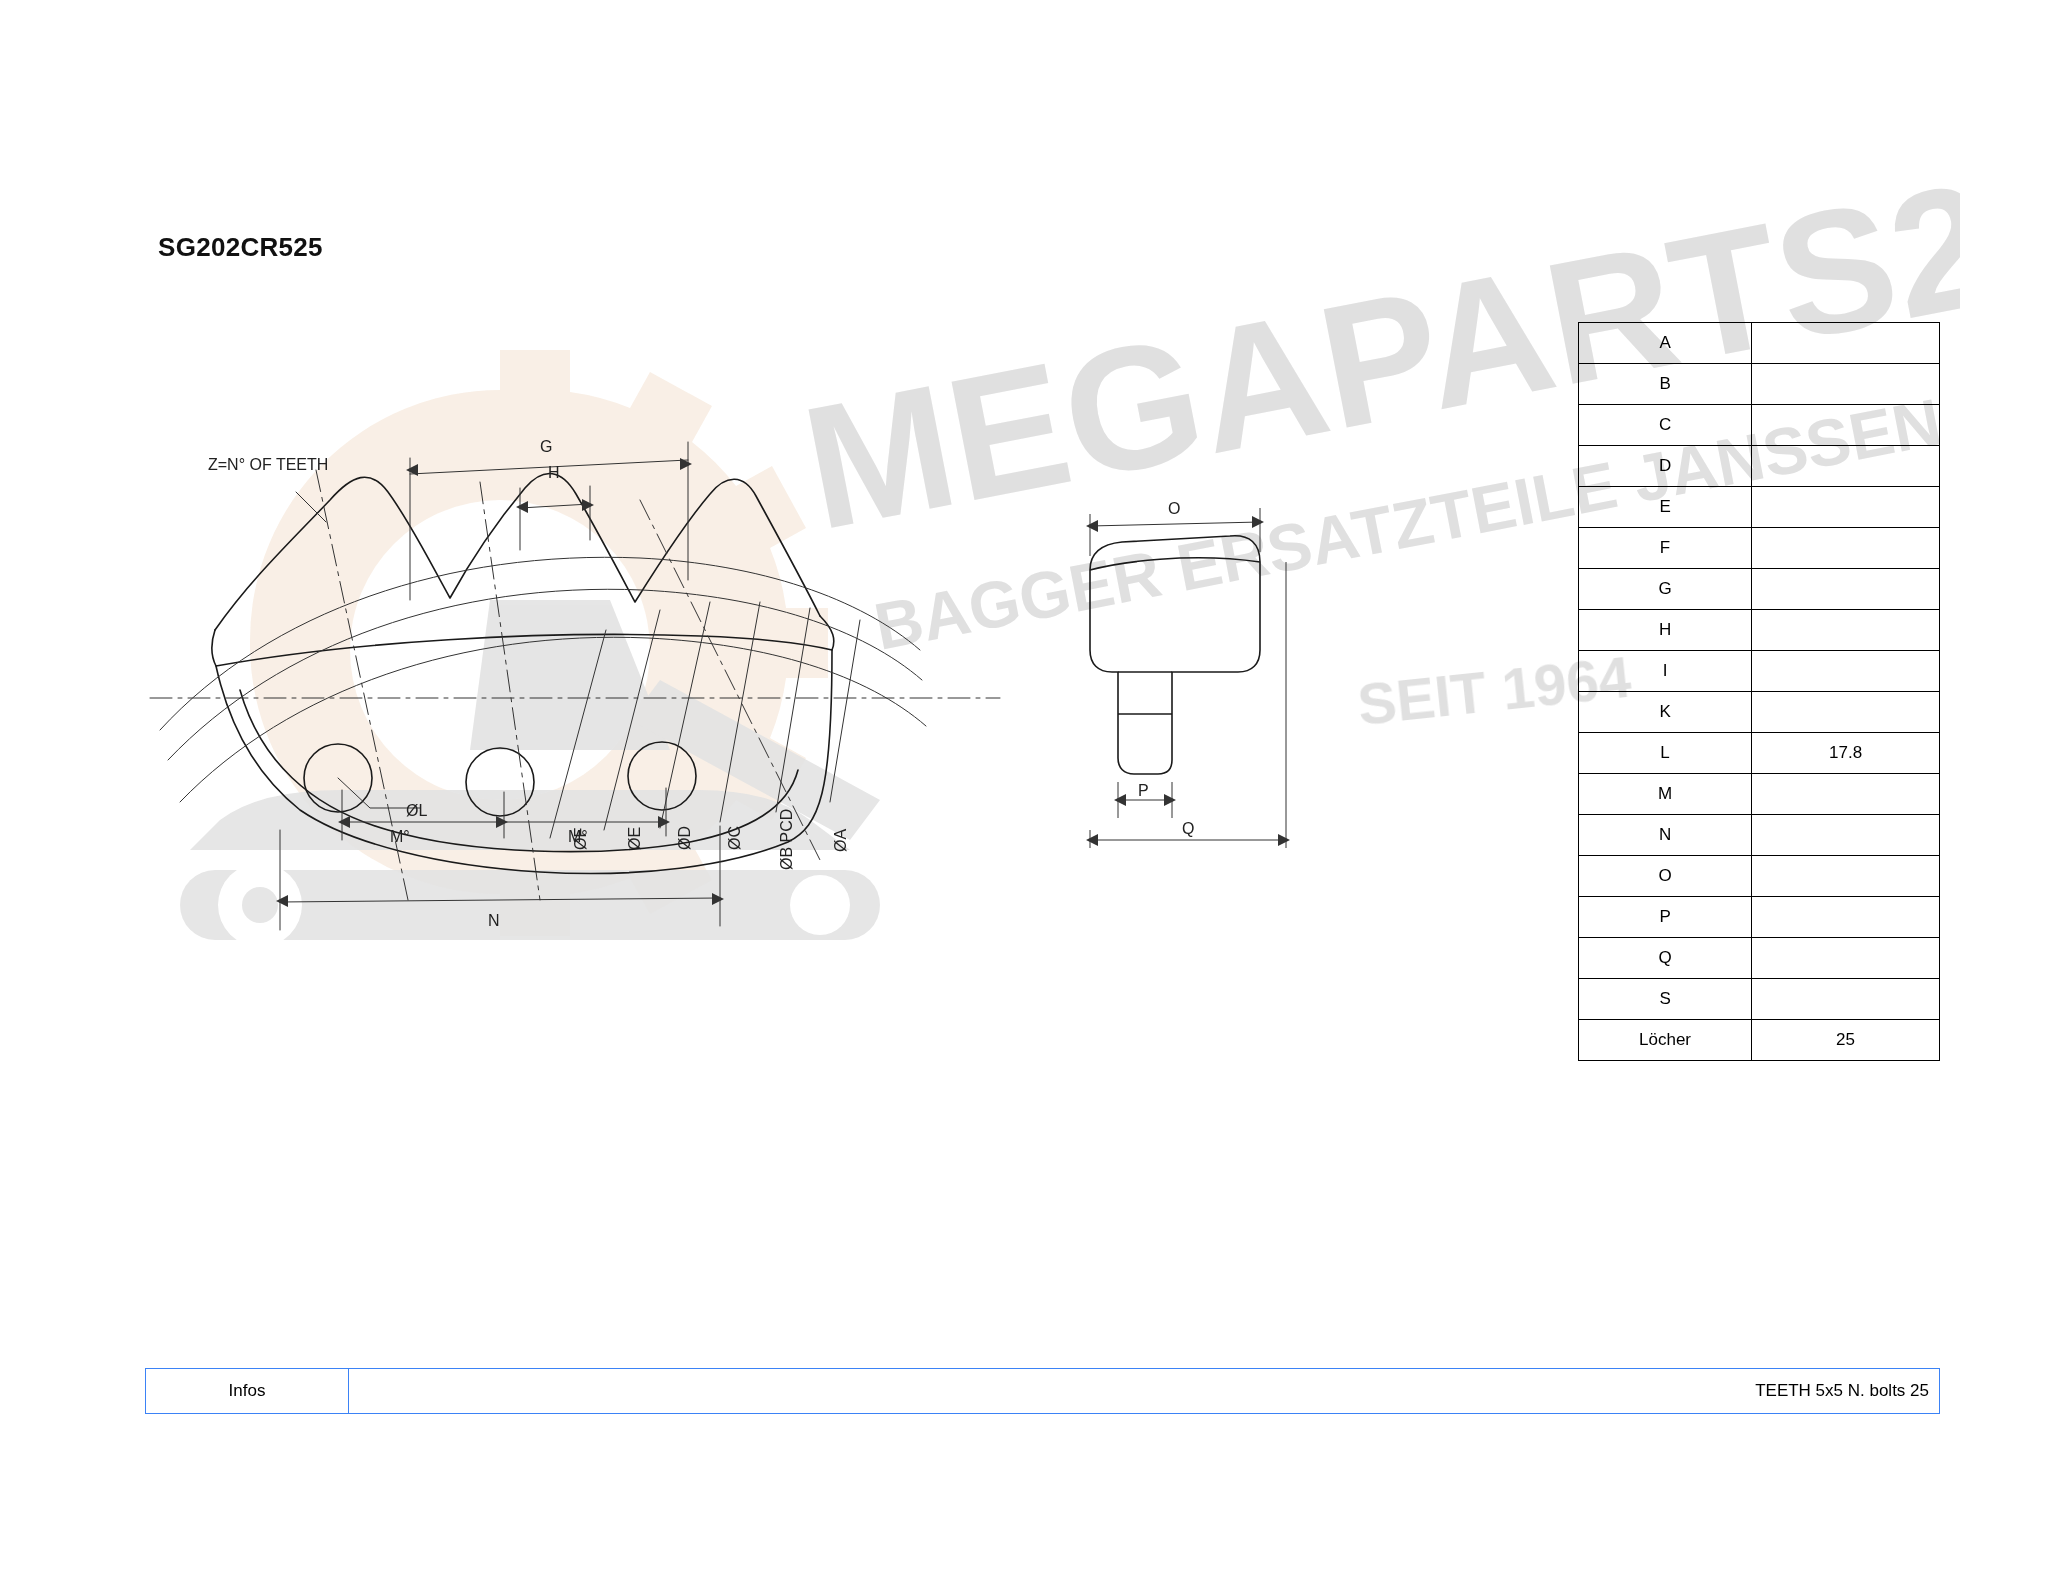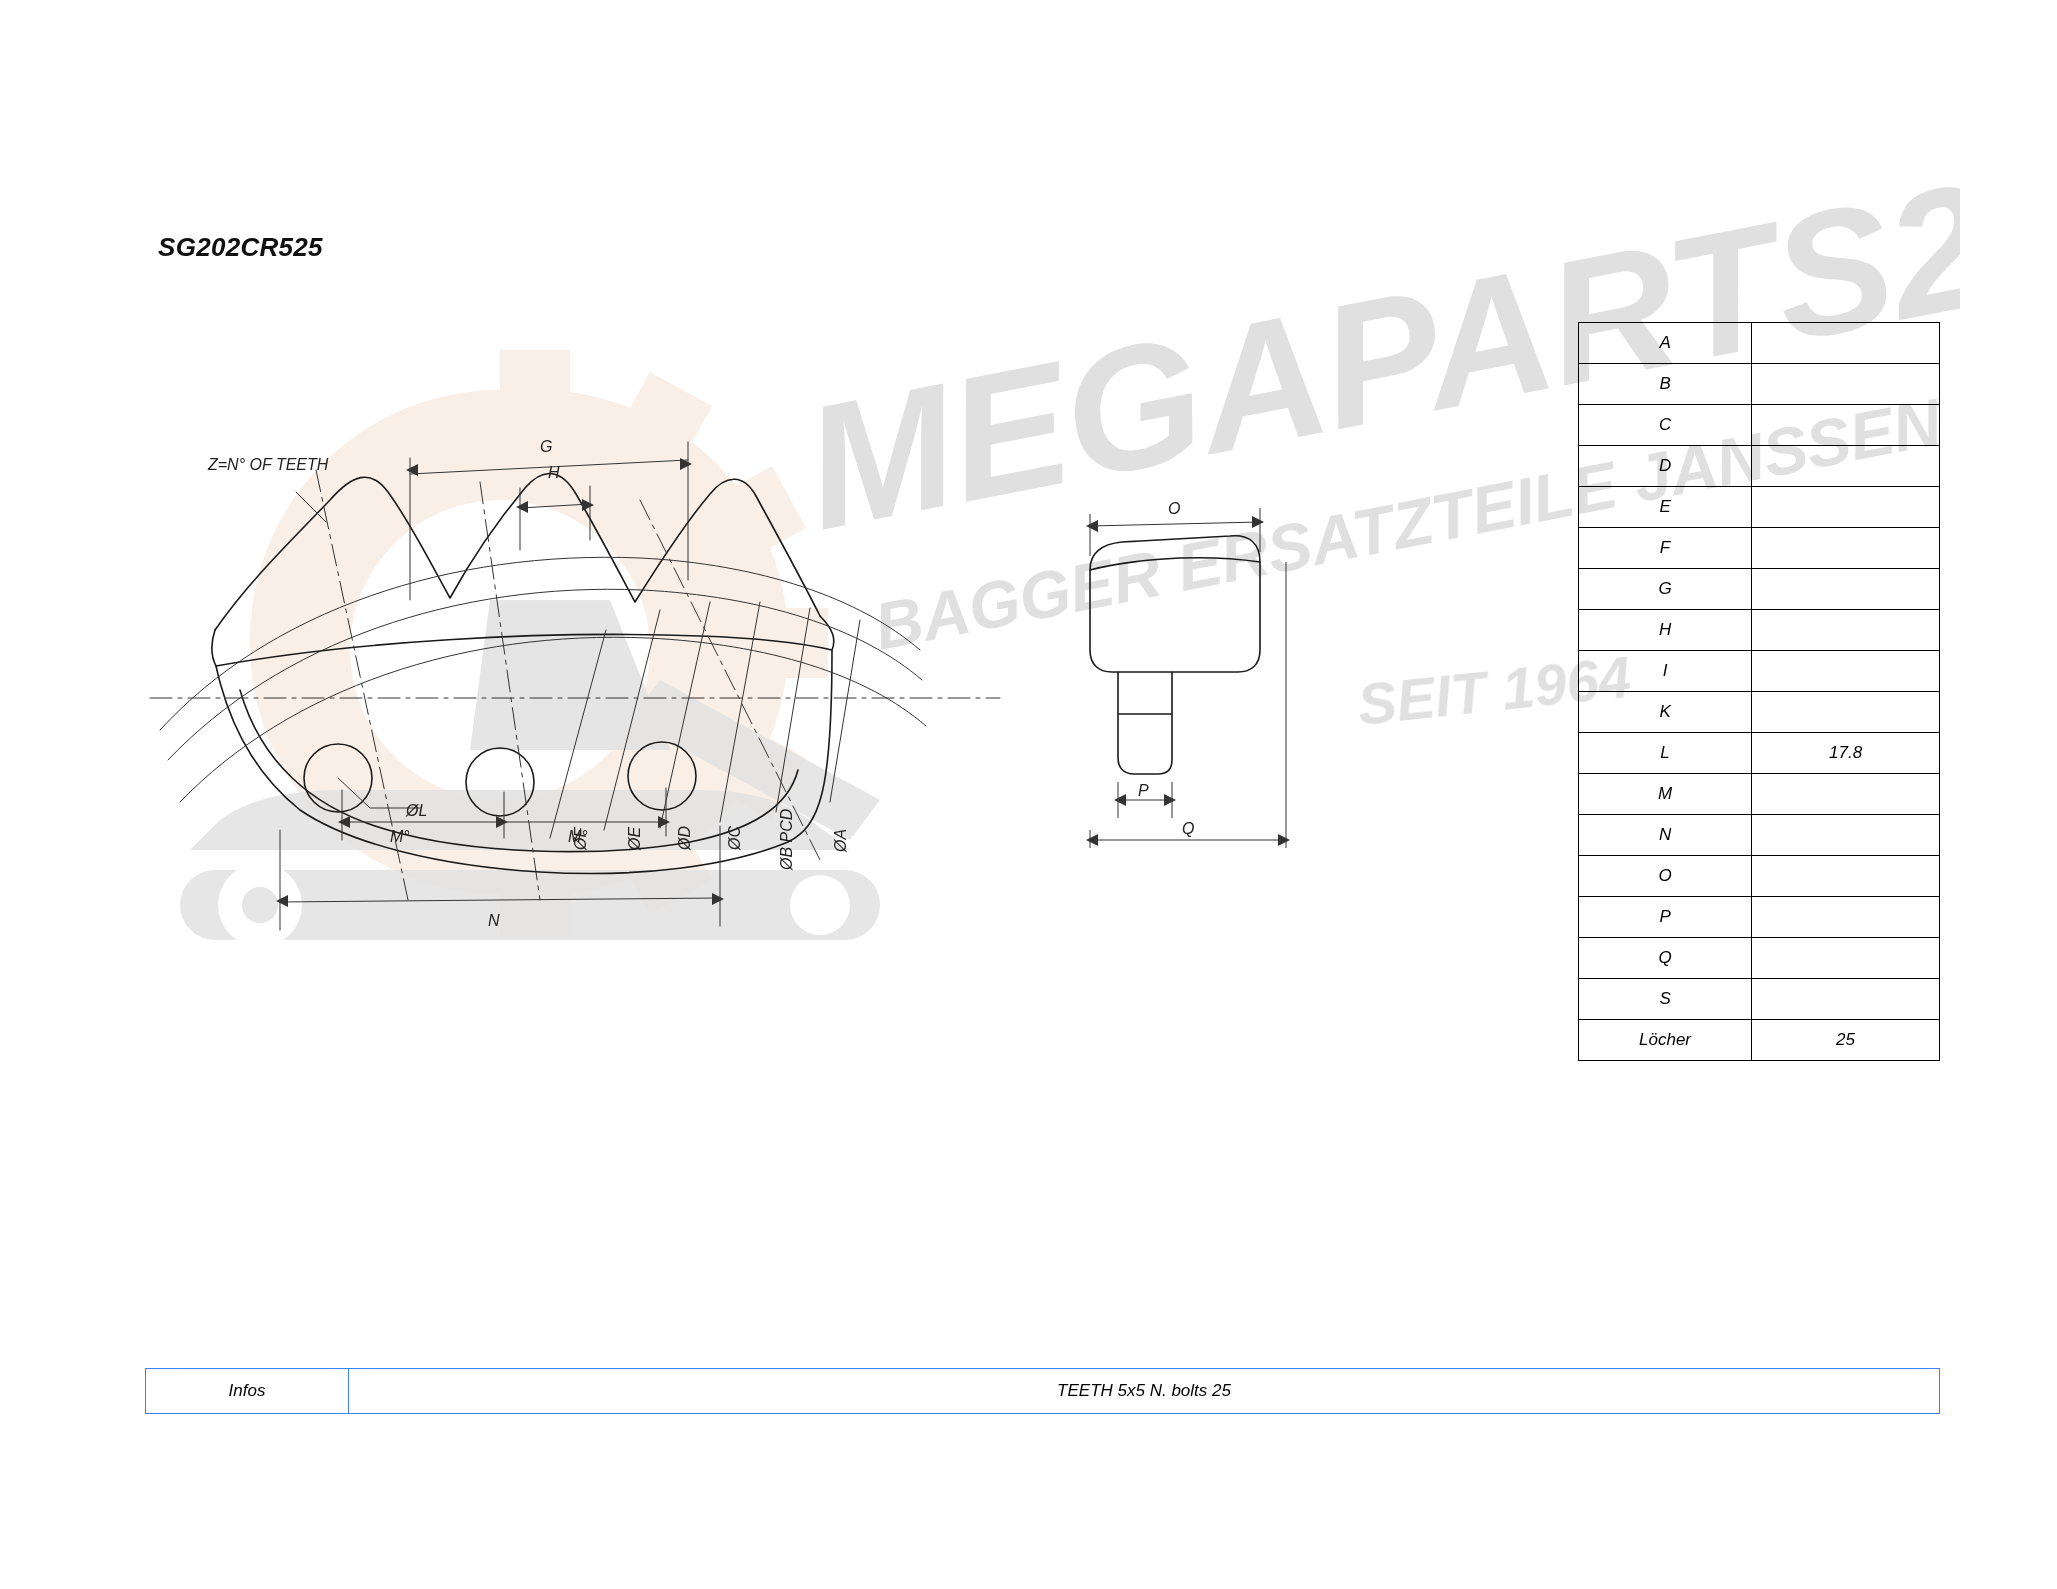--- a/index.html
+++ b/index.html
@@ -11,21 +11,20 @@
     width: 2057px;
     height: 1589px;
     position: relative;
     font-family: "Liberation Sans", sans-serif;
     color: #000000;
     overflow: hidden;
   }
   .page {
     position: absolute;
     inset: 0;
-    font-style: italic;
   }
 
   
   #part-title {
     position: absolute;
     left: 158px;
     top: 232px;
     font-size: 26px;
     font-weight: bold;
     letter-spacing: 0.3px;
@@ -100,21 +99,21 @@
     height: 44px;
     font-size: 17px;
     padding: 0 10px;
     vertical-align: middle;
   }
   #infos-table td.infos-label {
     width: 182px;
     text-align: center;
   }
   #infos-table td.infos-value {
-    text-align: center;
+    text-align: right;
     margin-left: 34px;
   }
 
   
 </style>
 </head>
 <body>
 
 <div class="page">
 

